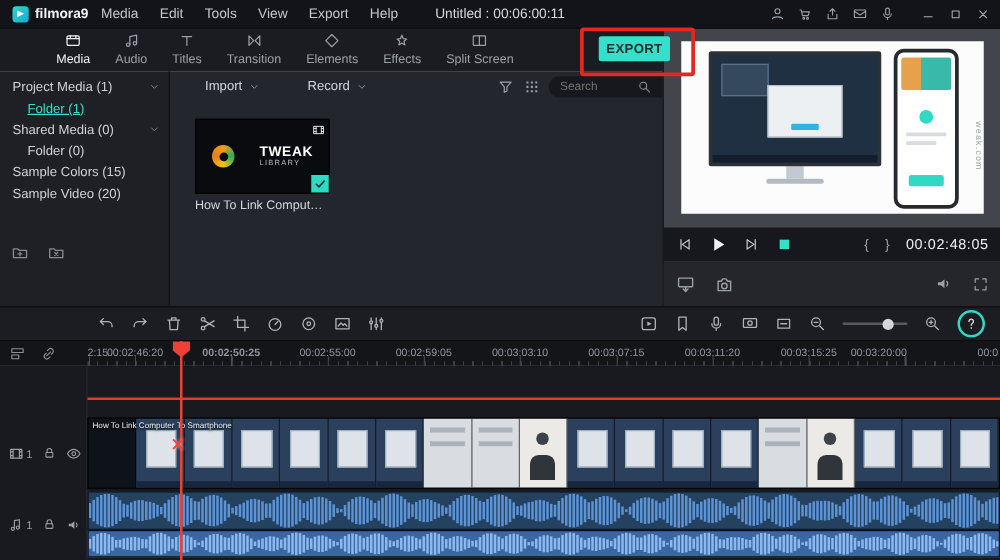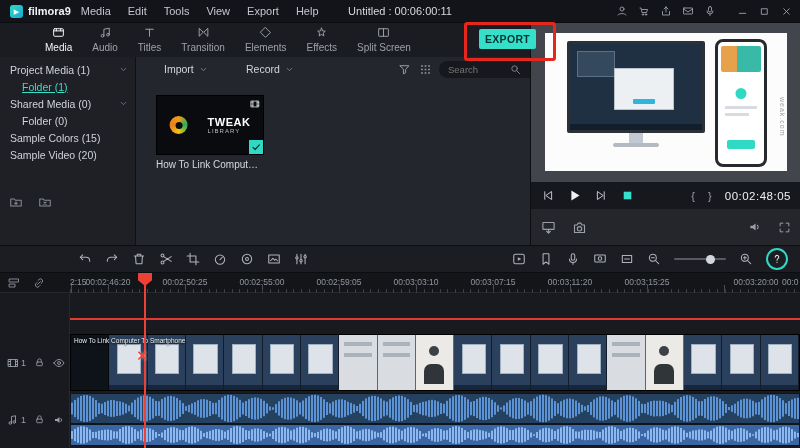--- a/index.html
+++ b/index.html
@@ -550,28 +550,28 @@
         <span class="tr-ic">
           <svg width="12" height="12" viewBox="0 0 24 24" fill="none" stroke="currentColor" stroke-width="1.8" stroke-linecap="round" stroke-linejoin="round">
             <path d="M9 15l6-6"></path>
             <path d="M10 7l2-2a4 4 0 0 1 6 6l-2 2M14 17l-2 2a4 4 0 0 1-6-6l2-2"></path>
           </svg>
         </span>
       </div>
     <div class="ruler-labels">
         <span class="rlabel" style="left:70px;">2:15</span>
         <span class="rlabel" style="left:108px;transform:translateX(-50%);">00:02:46:20</span>
-        <span class="rlabel" style="left:185px;transform:translateX(-50%);">00:02:50:25</span>
+        <span class="rlabel" style="left:185px;transform:translateX(-50%);font-weight:bold;">00:02:50:25</span>
         <span class="rlabel" style="left:262px;transform:translateX(-50%);">00:02:55:00</span>
         <span class="rlabel" style="left:339px;transform:translateX(-50%);">00:02:59:05</span>
         <span class="rlabel" style="left:416px;transform:translateX(-50%);">00:03:03:10</span>
         <span class="rlabel" style="left:493px;transform:translateX(-50%);">00:03:07:15</span>
         <span class="rlabel" style="left:570px;transform:translateX(-50%);">00:03:11:20</span>
         <span class="rlabel" style="left:647px;transform:translateX(-50%);">00:03:15:25</span>
-        <span class="rlabel" style="left:756px;transform:translateX(-50%);">00:03:20:00</span>
+        <span class="rlabel" style="left:703px;transform:translateX(-50%);">00:03:20:00</span>
         <span class="rlabel" style="left:782px;">00:0</span>
       </div>
   </div>
 
   <div class="tracks">
     <div class="track-headers">
       <div class="thead" style="top:41px;height:57px;">
         <span style="line-height:0;">
             <svg width="12" height="12" viewBox="0 0 24 24" fill="none" stroke="currentColor" stroke-width="1.8" stroke-linecap="round" stroke-linejoin="round">
               <rect x="3" y="5" width="18" height="14"></rect>

